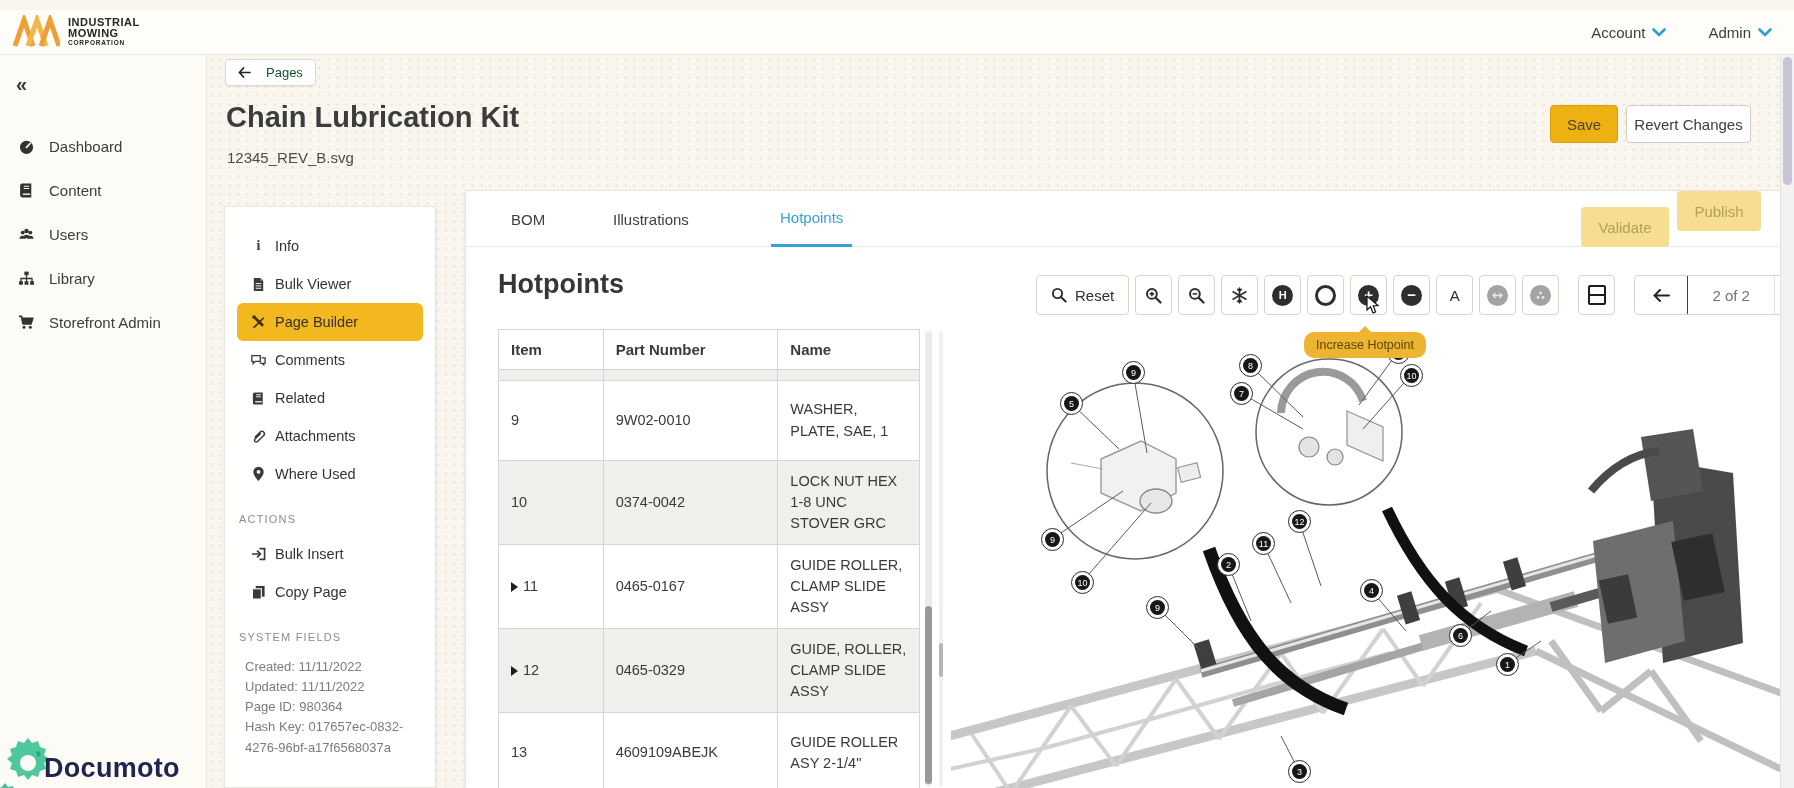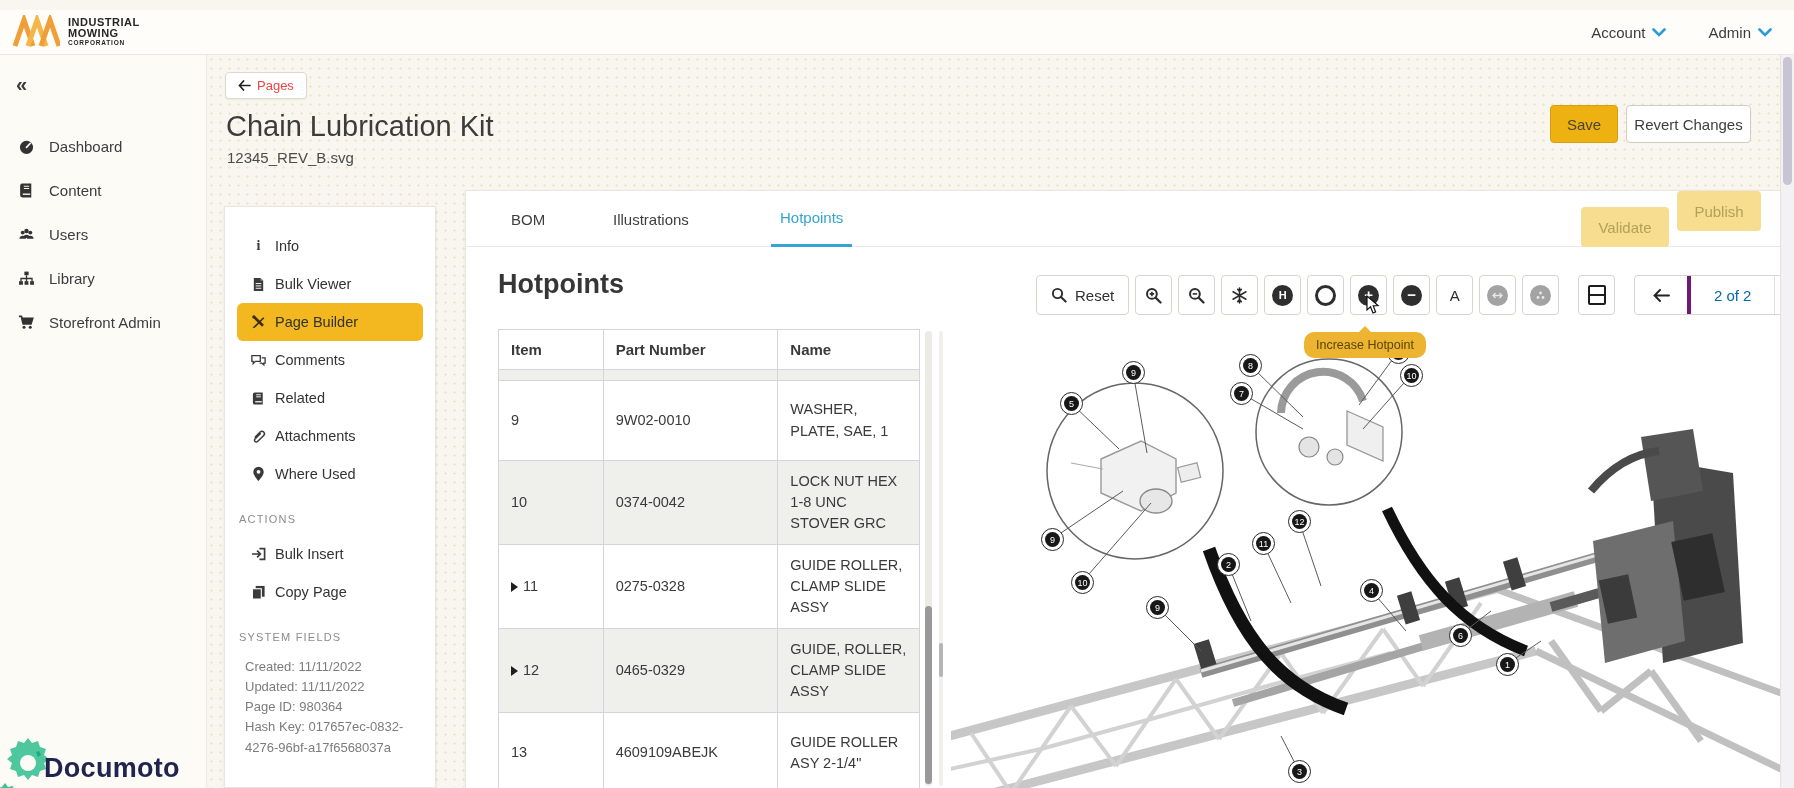--- a/index.html
+++ b/index.html
@@ -29,24 +29,24 @@
   .documoto .gear { margin-right:-14px; margin-top:-16px; }
   .documoto .word { font-size:27px; font-weight:800; color:#20254f; letter-spacing:.3px; }
   .corner-gear { position:absolute; left:-8px; bottom:-10px; }
 
   
   .content { position:absolute; left:207px; top:45px; right:0; bottom:0;
              background:#f8f6ef;
              background-image:radial-gradient(circle, #eee7cd 1px, transparent 1.3px);
              background-size:9px 9px; }
 
-  .pages-btn { position:absolute; left:18px; top:17px; height:27px; padding:0 12px; background:#fff;
-               border:1px solid #ddd9cf; border-radius:4px; font-size:13px; color:#ef4444;
-               display:flex; align-items:center; gap:6px; box-shadow:0 1px 2px rgba(0,0,0,.06); cursor:pointer; }
-  .page-title { position:absolute; left:19px; top:55px; font-size:29px; font-weight:400; color:#3c3c3c; }
+  .pages-btn { position:absolute; left:18px; top:4px; height:27px; padding:0 12px; background:#fff;
+               border:1px solid #ddd9cf; border-radius:4px; font-size:13px; color:#14532d;
+               display:flex; align-items:center; gap:15px; box-shadow:0 1px 2px rgba(0,0,0,.06); cursor:pointer; }
+  .page-title { position:absolute; left:19px; top:46px; font-size:29px; font-weight:700; color:#3c3c3c; }
   .page-sub { position:absolute; left:20px; top:94px; font-size:15px; color:#4b4b4b; }
 
   .btn { border-radius:4px; font-size:15px; display:flex; align-items:center; justify-content:center; cursor:pointer; }
   .save-btn { position:absolute; left:1343px; top:50px; width:68px; height:38px; background:#edb111;
               border:1px solid #d89f0c; color:#4a4435; }
   .revert-btn { position:absolute; left:1419px; top:50px; width:125px; height:38px; background:#fff;
                 border:1px solid #cfccc2; color:#3d3d3d; }
 
   
   .panel-card { position:absolute; left:17px; top:151px; width:212px; height:582px; background:#fff;
@@ -85,21 +85,21 @@
   .disc.sym { font-size:15px; font-weight:700; line-height:0; }
   .disc.gray { background:#a3a3a3; }
   .ring { width:21px; height:21px; border-radius:50%; border:3.5px solid #2e2e2e; }
   .a-label { font-size:15px; font-weight:400; }
   .splitrect { width:18px; height:20px; border:2.4px solid #1d1d1d; border-radius:2px; position:relative; }
   .splitrect:before { content:""; position:absolute; left:0; right:0; top:7px; height:2.4px; background:#1d1d1d; }
   .pager { display:flex; align-items:stretch; height:40px; border:1px solid #d8d5cd; border-radius:4px;
            background:#fff; overflow:hidden; }
   .pager .pseg { display:flex; align-items:center; justify-content:center; }
   .pager .parrow { width:52px; font-size:17px; cursor:pointer; }
-  .pager .pcount { width:88px; font-size:15px; color:#0369a1; border-left:4px solid #701a75; border-right:1px solid #e2e0da; }
+  .pager .pcount { width:88px; font-size:15px; color:#737373; border-left:1px solid #701a75; border-right:1px solid #e2e0da; }
   .parrow.disabled { color:#b9b9b9; }
   .cursor-svg { position:absolute; left:897px; top:104px; z-index:6; }
 
   
   .tooltip { position:absolute; left:838px; top:141px; background:#ecb431; color:#5c4705; font-size:12.5px;
              padding:6px 12px; border-radius:10px; z-index:5; white-space:nowrap; }
   .tooltip:before { content:""; position:absolute; left:50%; top:-6px; margin-left:-6px;
                     border-left:6px solid transparent; border-right:6px solid transparent;
                     border-bottom:6px solid #ecb431; }
 
@@ -437,21 +437,21 @@
             <td>9W02-0010</td>
             <td>WASHER, PLATE, SAE, 1</td>
           </tr>
           <tr class="datarow shaded">
             <td>10</td>
             <td>0374-0042</td>
             <td>LOCK NUT HEX 1-8 UNC STOVER GRC</td>
           </tr>
           <tr class="datarow">
             <td><span class="caret"></span><span>11</span></td>
-            <td>0275-0328</td>
+            <td>0465-0167</td>
             <td>GUIDE ROLLER, CLAMP SLIDE ASSY</td>
           </tr>
           <tr class="datarow shaded">
             <td><span class="caret"></span><span>12</span></td>
             <td>0465-0329</td>
             <td>GUIDE, ROLLER, CLAMP SLIDE ASSY</td>
           </tr>
           <tr class="datarow">
             <td>13</td>
             <td>4609109ABEJK</td>

